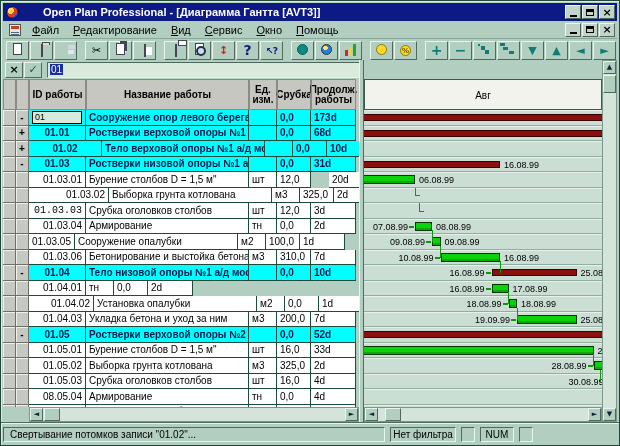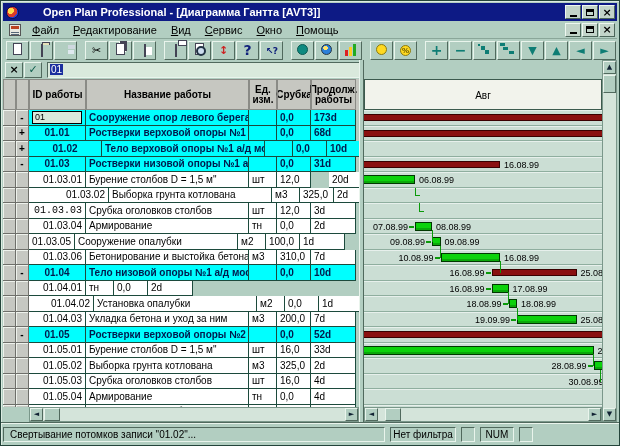--- a/index.html
+++ b/index.html
@@ -435,21 +435,21 @@
         <div class="tcell cgray" style="width: 13px; font-weight: bold;"></div>
         <div class="tcell idc" style="width: 57px;">01.05.03</div>
         <div class="tcell" style="width: 163px;">Срубка оголовков столбов</div>
         <div class="tcell" style="width: 28px;">шт</div>
         <div class="tcell" style="width: 34px;">16,0</div>
         <div class="tcell dur" style="width: 45px;">4d</div>
       </div>
       <div class="trow">
         <div class="tcell cgray" style="width: 13px;"></div>
         <div class="tcell cgray" style="width: 13px; font-weight: bold;"></div>
-        <div class="tcell idc" style="width: 57px;">01.05.04</div>
+        <div class="tcell idc" style="width: 57px;">08.05.04</div>
         <div class="tcell" style="width: 163px;">Армирование</div>
         <div class="tcell" style="width: 28px;">тн</div>
         <div class="tcell" style="width: 34px;">0,0</div>
         <div class="tcell dur" style="width: 45px;">4d</div>
       </div>
       <div class="trow">
         <div class="tcell cgray" style="width: 13px;"></div>
         <div class="tcell cgray" style="width: 13px; font-weight: bold;"></div>
         <div class="tcell idc" style="width: 57px;">01.05.05</div>
         <div class="tcell" style="width: 163px;">Сооружение опалубки</div>

